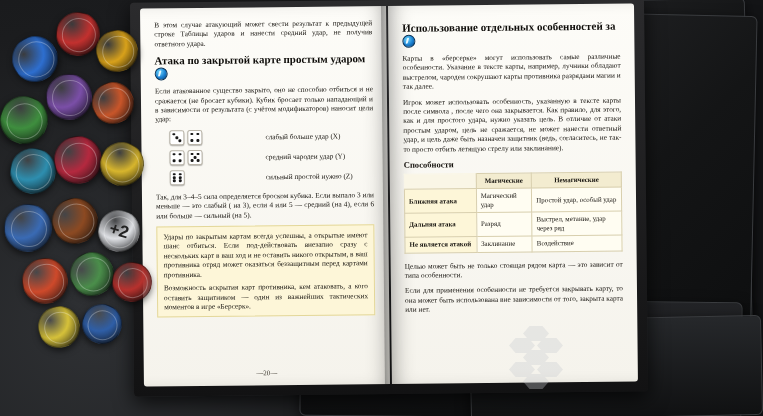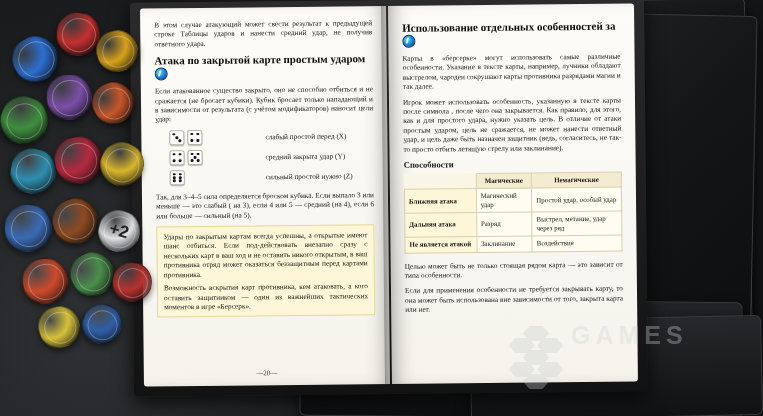--- a/index.html
+++ b/index.html
@@ -289,40 +289,40 @@
                 <span class="pip" style="left:5.2px;top:5.2px"></span>
                 <span class="pip" style="left:8.4px;top:8.4px"></span>
               </div>
               <div class="die">
                 <span class="pip" style="left:2px;top:2px"></span>
                 <span class="pip" style="left:8.4px;top:2px"></span>
                 <span class="pip" style="left:2px;top:8.4px"></span>
                 <span class="pip" style="left:8.4px;top:8.4px"></span>
               </div>
             </div>
-            <div class="dice-label">слабый простой перед (X)</div>
+            <div class="dice-label">слабый больше удар (X)</div>
           </div>
 
           <div class="dice-row">
             <div class="dice-cluster">
               <div class="die">
                 <span class="pip" style="left:2px;top:2px"></span>
                 <span class="pip" style="left:8.4px;top:2px"></span>
                 <span class="pip" style="left:2px;top:8.4px"></span>
                 <span class="pip" style="left:8.4px;top:8.4px"></span>
               </div>
               <div class="die">
                 <span class="pip" style="left:2px;top:2px"></span>
                 <span class="pip" style="left:8.4px;top:2px"></span>
                 <span class="pip" style="left:5.2px;top:5.2px"></span>
                 <span class="pip" style="left:2px;top:8.4px"></span>
                 <span class="pip" style="left:8.4px;top:8.4px"></span>
               </div>
             </div>
-            <div class="dice-label">средний закрыта удар (Y)</div>
+            <div class="dice-label">средний чародеи удар (Y)</div>
           </div>
 
           <div class="dice-row">
             <div class="dice-cluster">
               <div class="die">
                 <span class="pip" style="left:2px;top:2px"></span>
                 <span class="pip" style="left:8.4px;top:2px"></span>
                 <span class="pip" style="left:2px;top:5.2px"></span>
                 <span class="pip" style="left:8.4px;top:5.2px"></span>
                 <span class="pip" style="left:2px;top:8.4px"></span>
@@ -449,16 +449,15 @@
   <div class="watermark">
     <div class="wm-hex">
       <div style="left:16px; top:0px"></div>
       <div style="left:2px;  top:12px"></div>
       <div style="left:30px; top:12px"></div>
       <div style="left:16px; top:24px"></div>
       <div style="left:2px;  top:36px"></div>
       <div style="left:30px; top:36px"></div>
       <div style="left:16px; top:48px"></div>
     </div>
-    <div class="wm-text">GAMES</div>
   </div>
 
 </div>
 
 </body></html>

